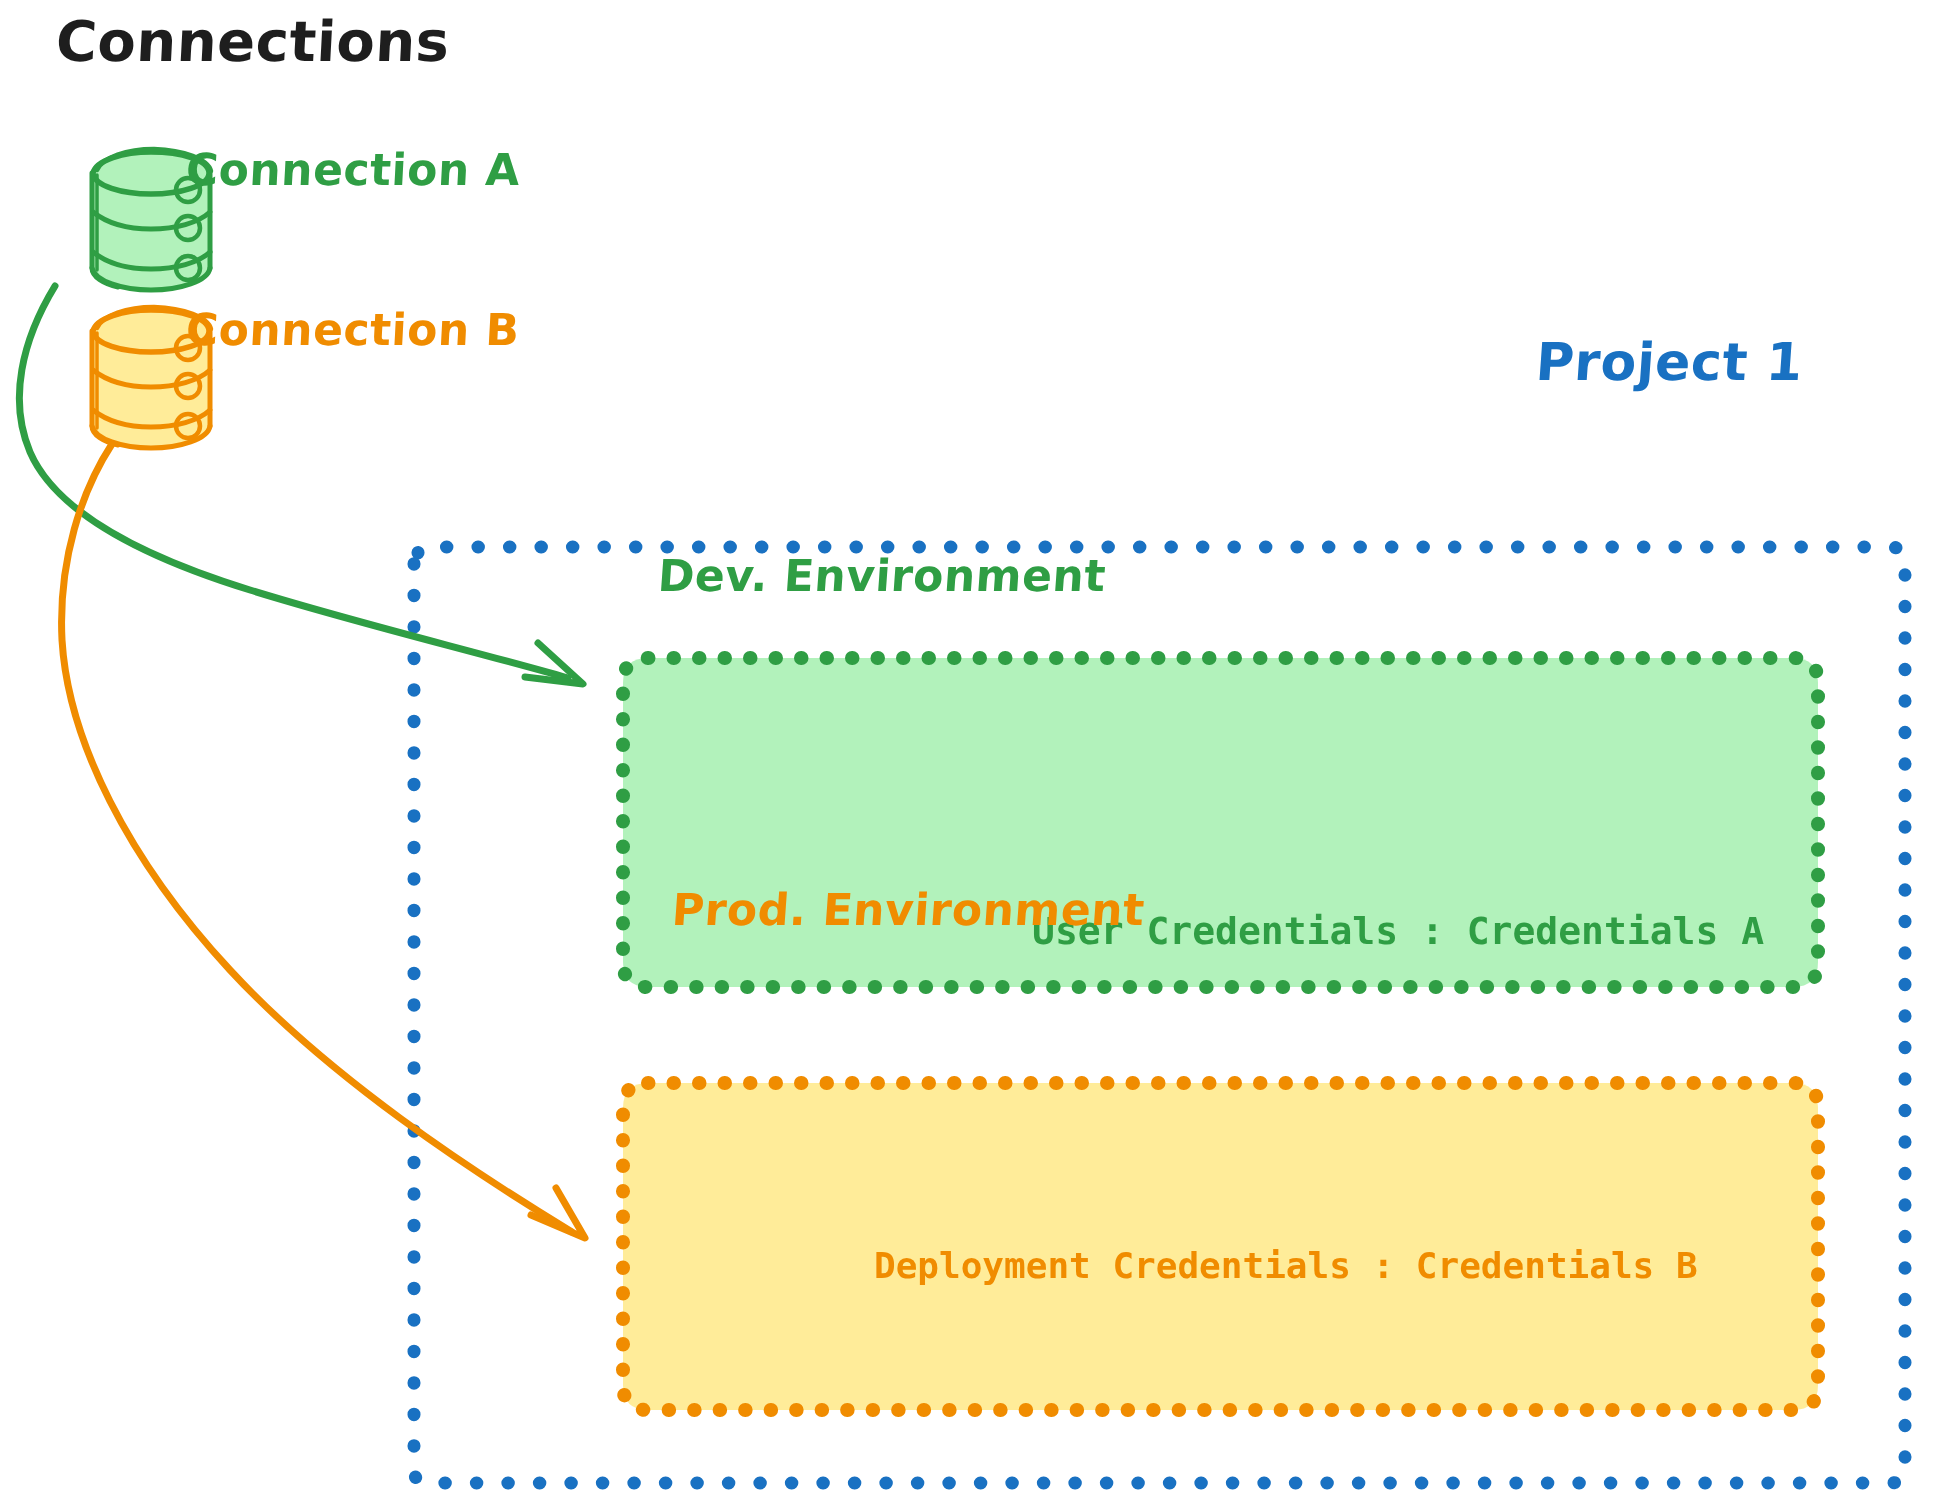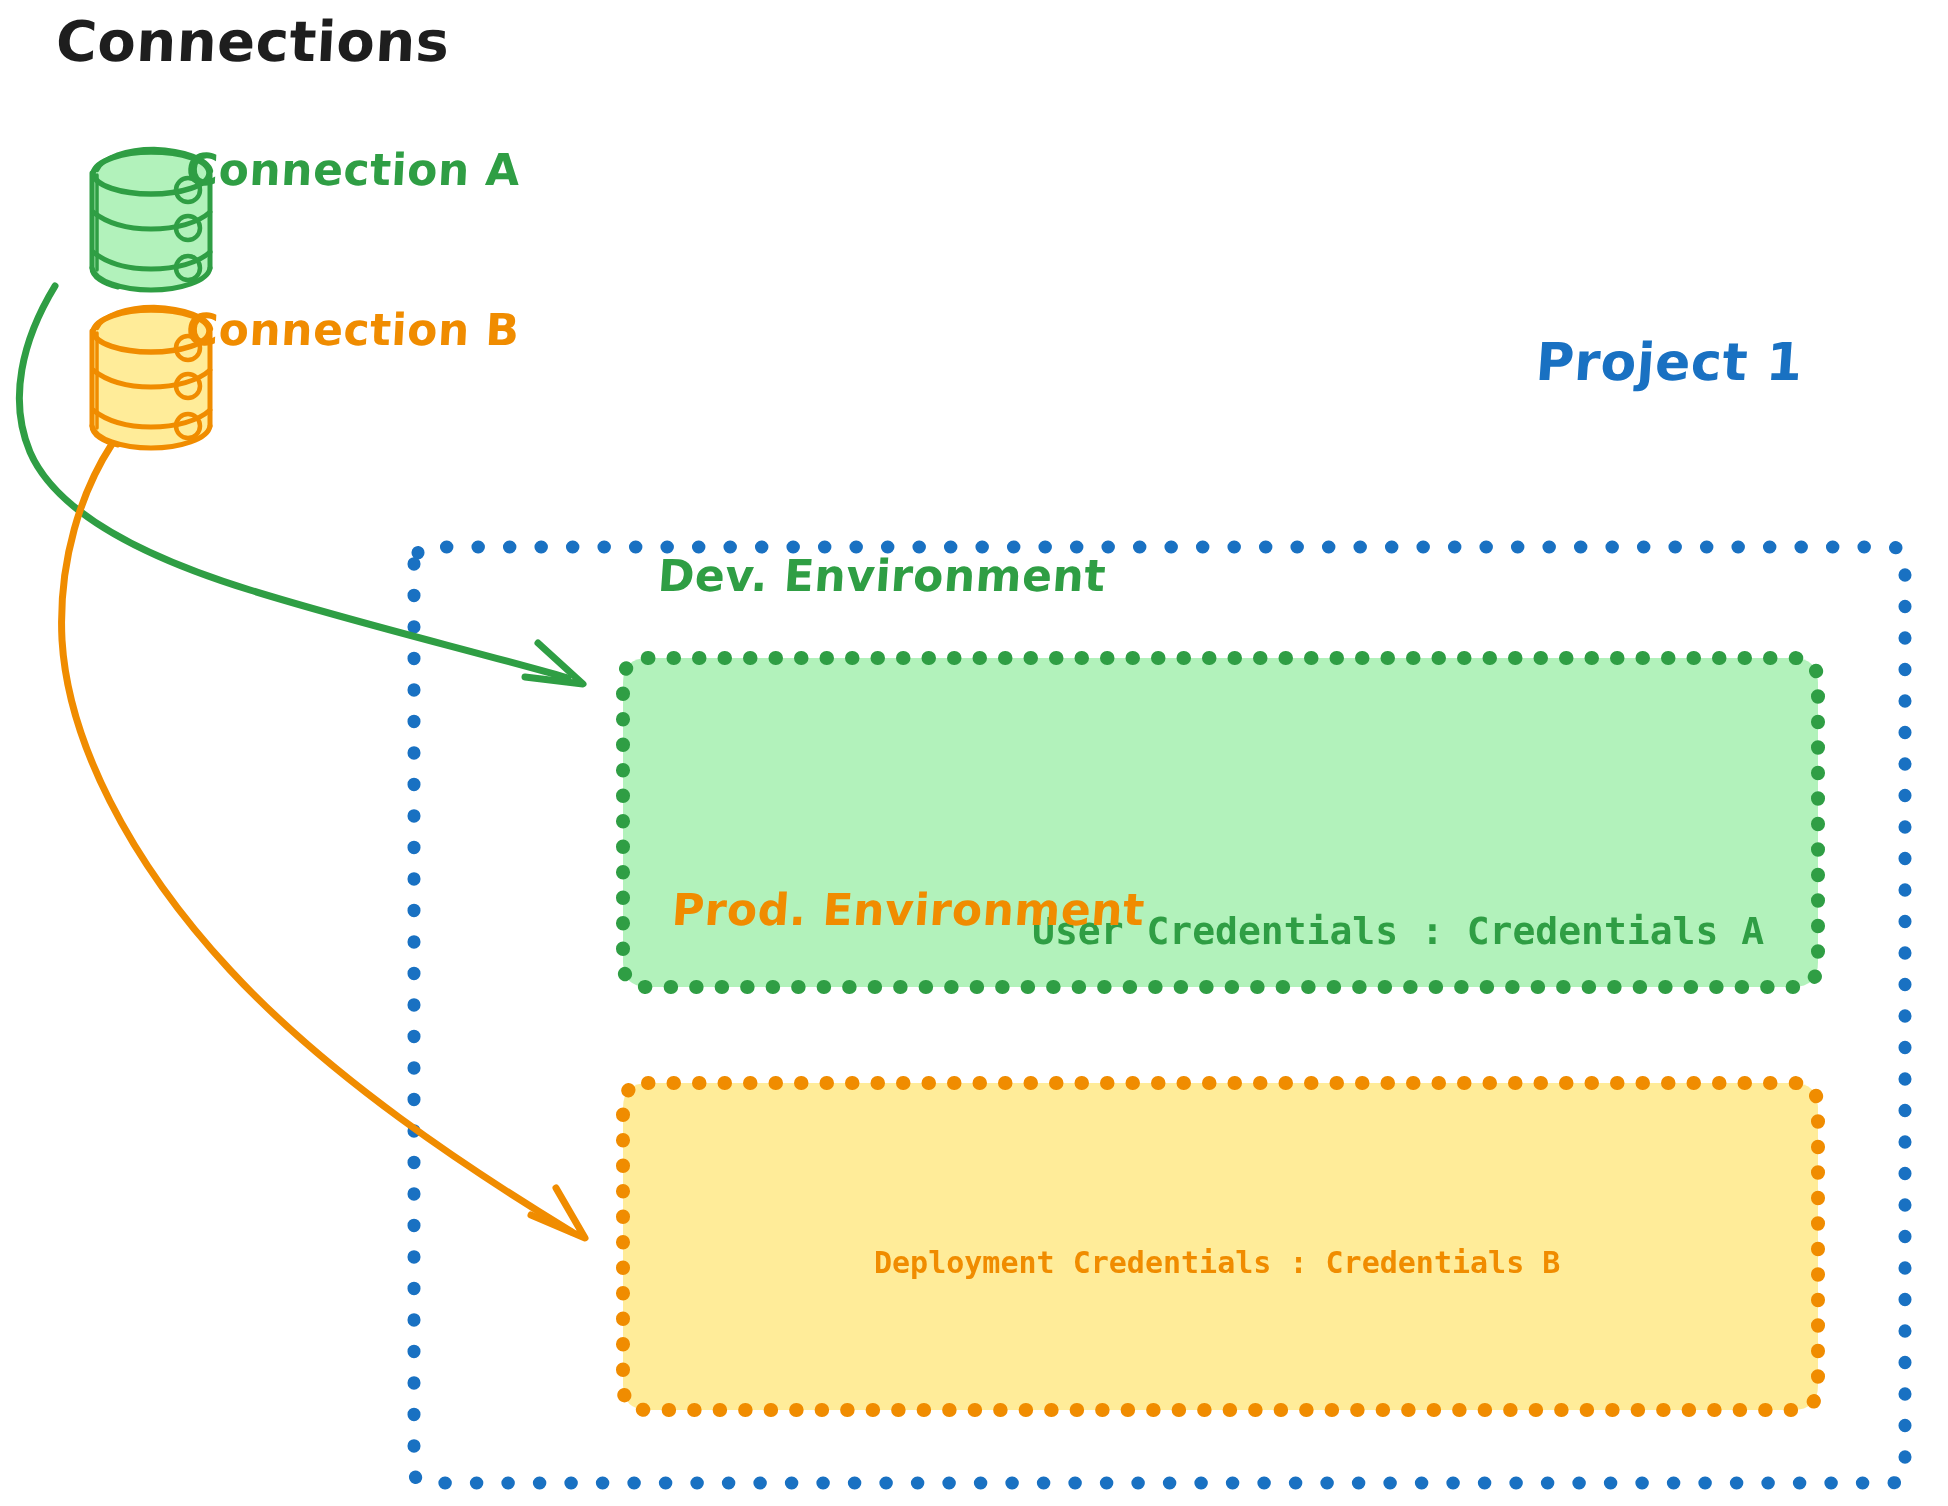--- a/index.html
+++ b/index.html
@@ -79,21 +79,21 @@
   }
   #label-dev-credentials {
     left: 1032px;
     top: 912px;
     font-size: 38px;
     color: #2f9e44;
   }
   #label-prod-credentials {
     left: 874px;
     top: 1248px;
-    font-size: 30px;
+    font-size: 36px;
     color: #f08c00;
   }
 </style>
 </head>
 <body>
 
 <svg id="canvas" viewBox="0 0 1948 1506" xmlns="http://www.w3.org/2000/svg">
 
   <g>
     <path d="M418 553

